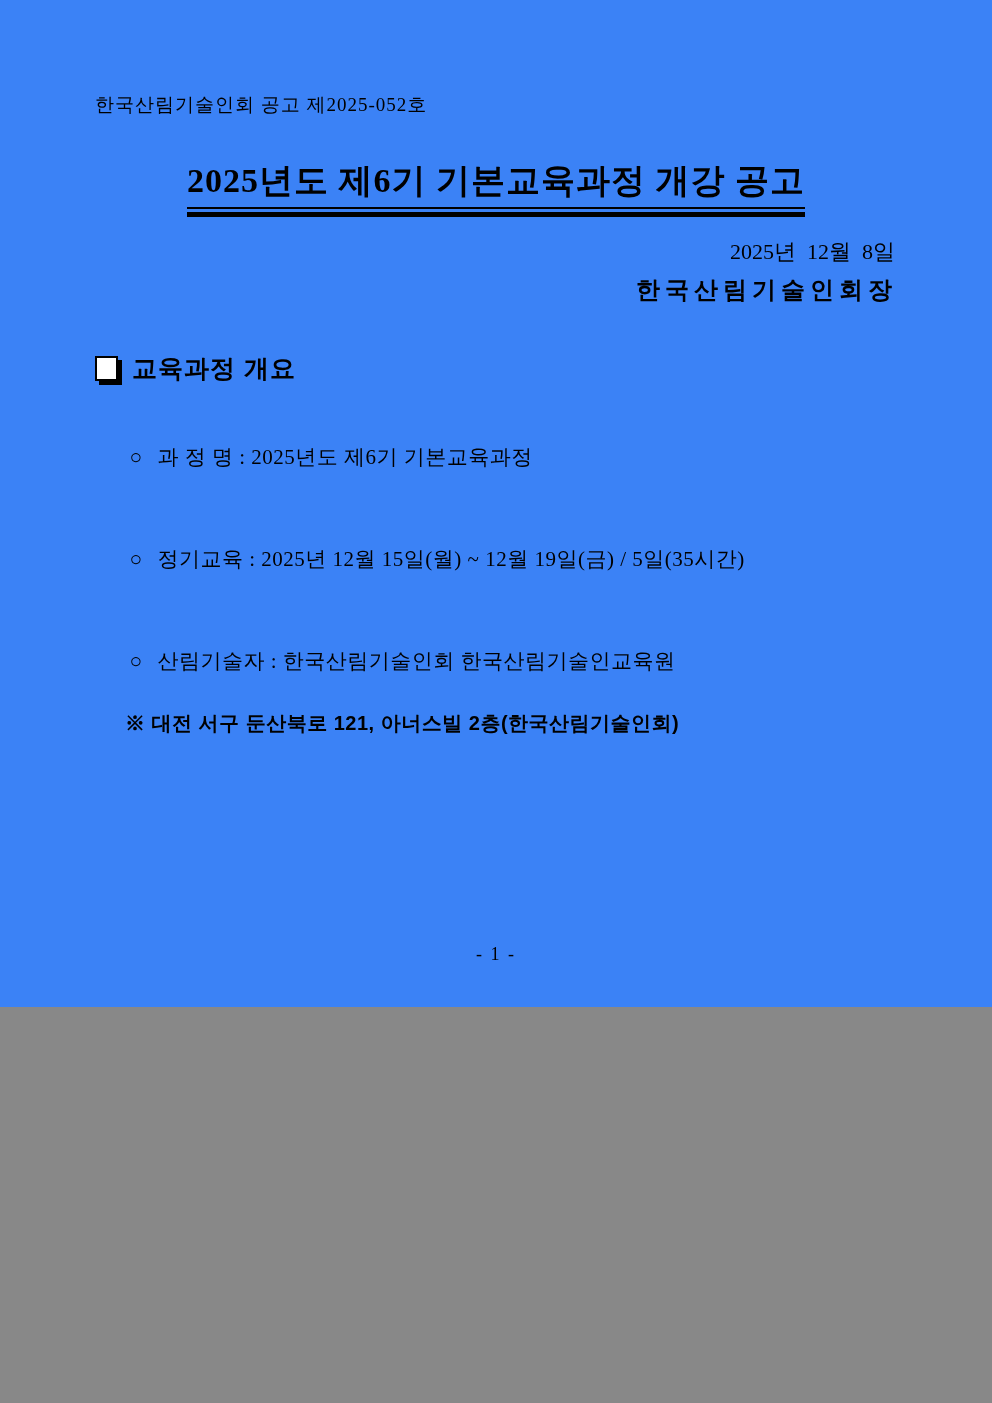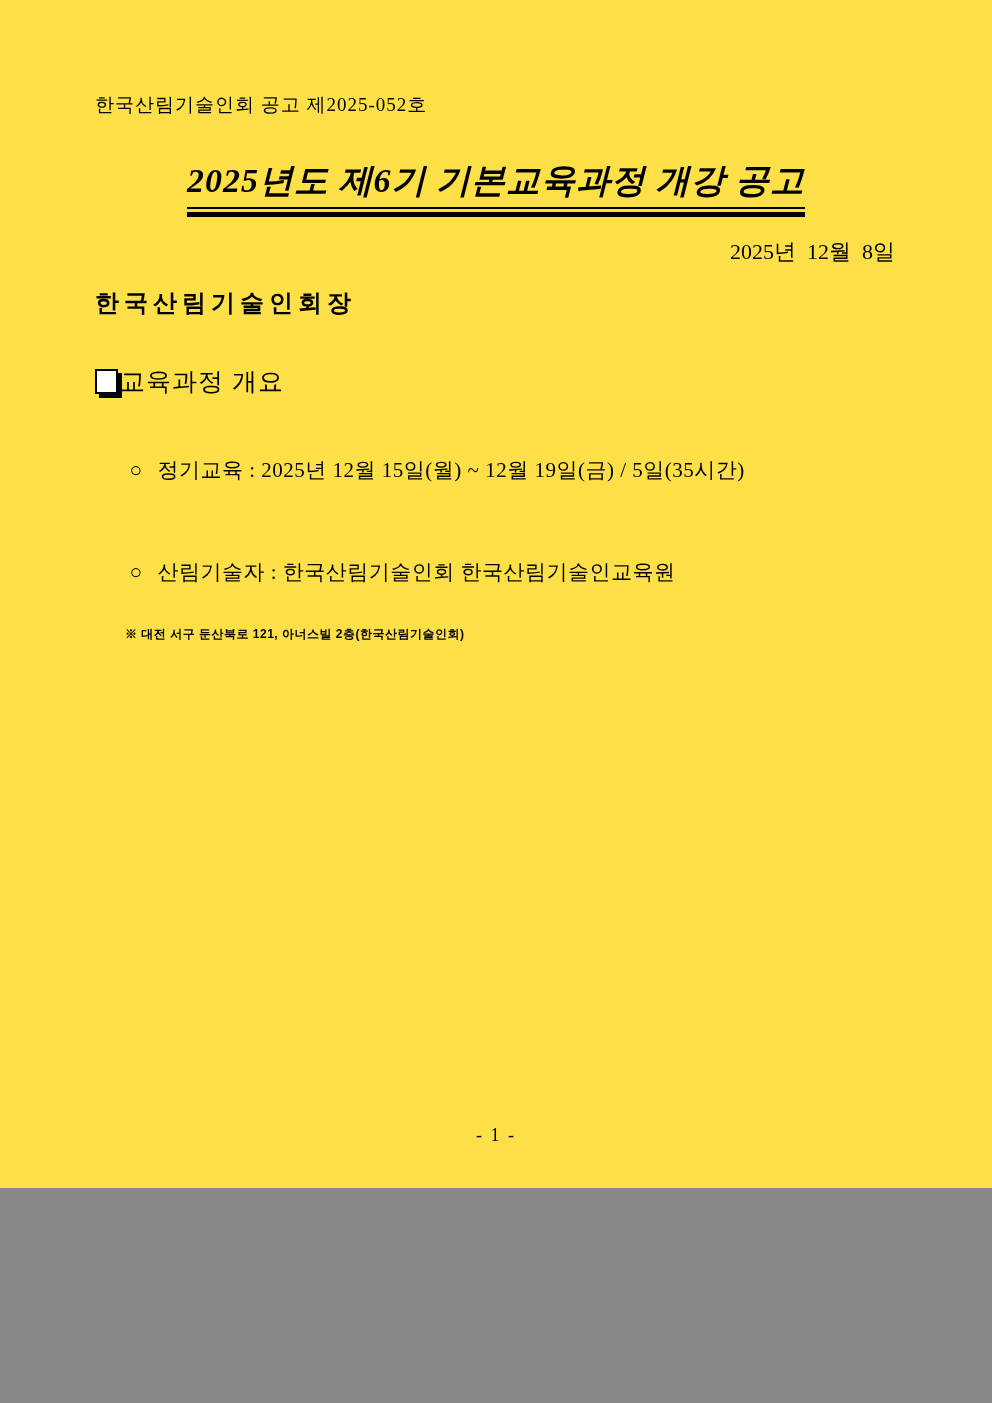--- a/index.html
+++ b/index.html
@@ -3,38 +3,37 @@
 <meta charset="utf-8">
 <style>
   html, body {
     margin: 0;
     padding: 0;
     background: #888;
   }
   .page {
     position: relative;
     width: 992px;
-    height: 1188px;
+    height: 1007px;
     margin: 0 auto;
-    background: #fde047;
+    background: #3b82f6;
     color: #000000;
     box-sizing: border-box;
     padding: 92px 95px 0 95px;
     font-family: "Liberation Serif", serif;
     overflow: hidden;
   }
   .notice-no {
     font-size: 19px;
     letter-spacing: 1px;
     white-space: pre-wrap;
   }
   .title-wrap {
     text-align: center;
     margin-top: 40px;
-    font-style: italic;
   }
   .title-outer {
     display: inline-block;
     border-bottom: 5px solid #000;
     padding-bottom: 3px;
   }
   .title-inner {
     display: inline-block;
     border-bottom: 2px solid #000;
     padding-bottom: 3px;
@@ -60,35 +59,36 @@
     padding-left: 12px;
   }
   .date-line {
     margin-top: 20px;
     text-align: right;
     font-size: 22px;
     white-space: pre-wrap;
     padding-right: 2px;
   }
   .signer-line {
-    margin-top: 20px;
+    margin-top: 7px;
+    text-align: right;
     font-size: 24px;
     font-weight: bold;
     letter-spacing: 5px;
     white-space: pre-wrap;
   }
   .section-heading {
     margin-top: 46px;
     font-family: "Liberation Sans", sans-serif;
     font-size: 25px;
-    font-weight: normal;
+    font-weight: bold;
     letter-spacing: 1px;
     display: flex;
     align-items: center;
-    gap: 2px;
+    gap: 14px;
   }
   .section-square {
     display: inline-block;
     width: 19px;
     height: 21px;
     border: 2px solid #000;
     background: #fff;
     box-shadow: 4px 4px 0 0 #000;
     flex: 0 0 auto;
   }
@@ -101,21 +101,21 @@
     letter-spacing: 0.5px;
     margin-bottom: 21px;
     white-space: pre-wrap;
   }
   .item .bullet {
     display: inline-block;
     width: 28px;
   }
   .sub-note {
     font-family: "Liberation Sans", sans-serif;
-    font-size: 12px;
+    font-size: 20px;
     font-weight: bold;
     letter-spacing: 0.5px;
     margin: 8px 0 30px 30px;
     white-space: pre-wrap;
   }
   .page-number {
     position: absolute;
     bottom: 42px;
     left: 0;
     width: 100%;
@@ -142,20 +142,23 @@
   <div class="date-line">2025년  12월  8일</div>
   <div class="signer-line">한국산림기술인회장</div>
 
   <div class="section-heading">
     <span class="section-square"></span>
     <span>교육과정 개요</span>
   </div>
 
   <div class="overview-list">
 
+    <div class="item">
+      <span class="bullet">○</span><span>과 정 명 : 2025년도 제6기 기본교육과정</span>
+    </div>
 
     <div class="item">
       <span class="bullet">○</span><span>정기교육 : 2025년 12월 15일(월) ~ 12월 19일(금) / 5일(35시간)</span>
     </div>
 
     <div class="item">
       <span class="bullet">○</span><span>산림기술자 : 한국산림기술인회 한국산림기술인교육원</span>
       <div class="sub-note">※ 대전 서구 둔산북로 121, 아너스빌 2층(한국산림기술인회)</div>
     </div>
 

